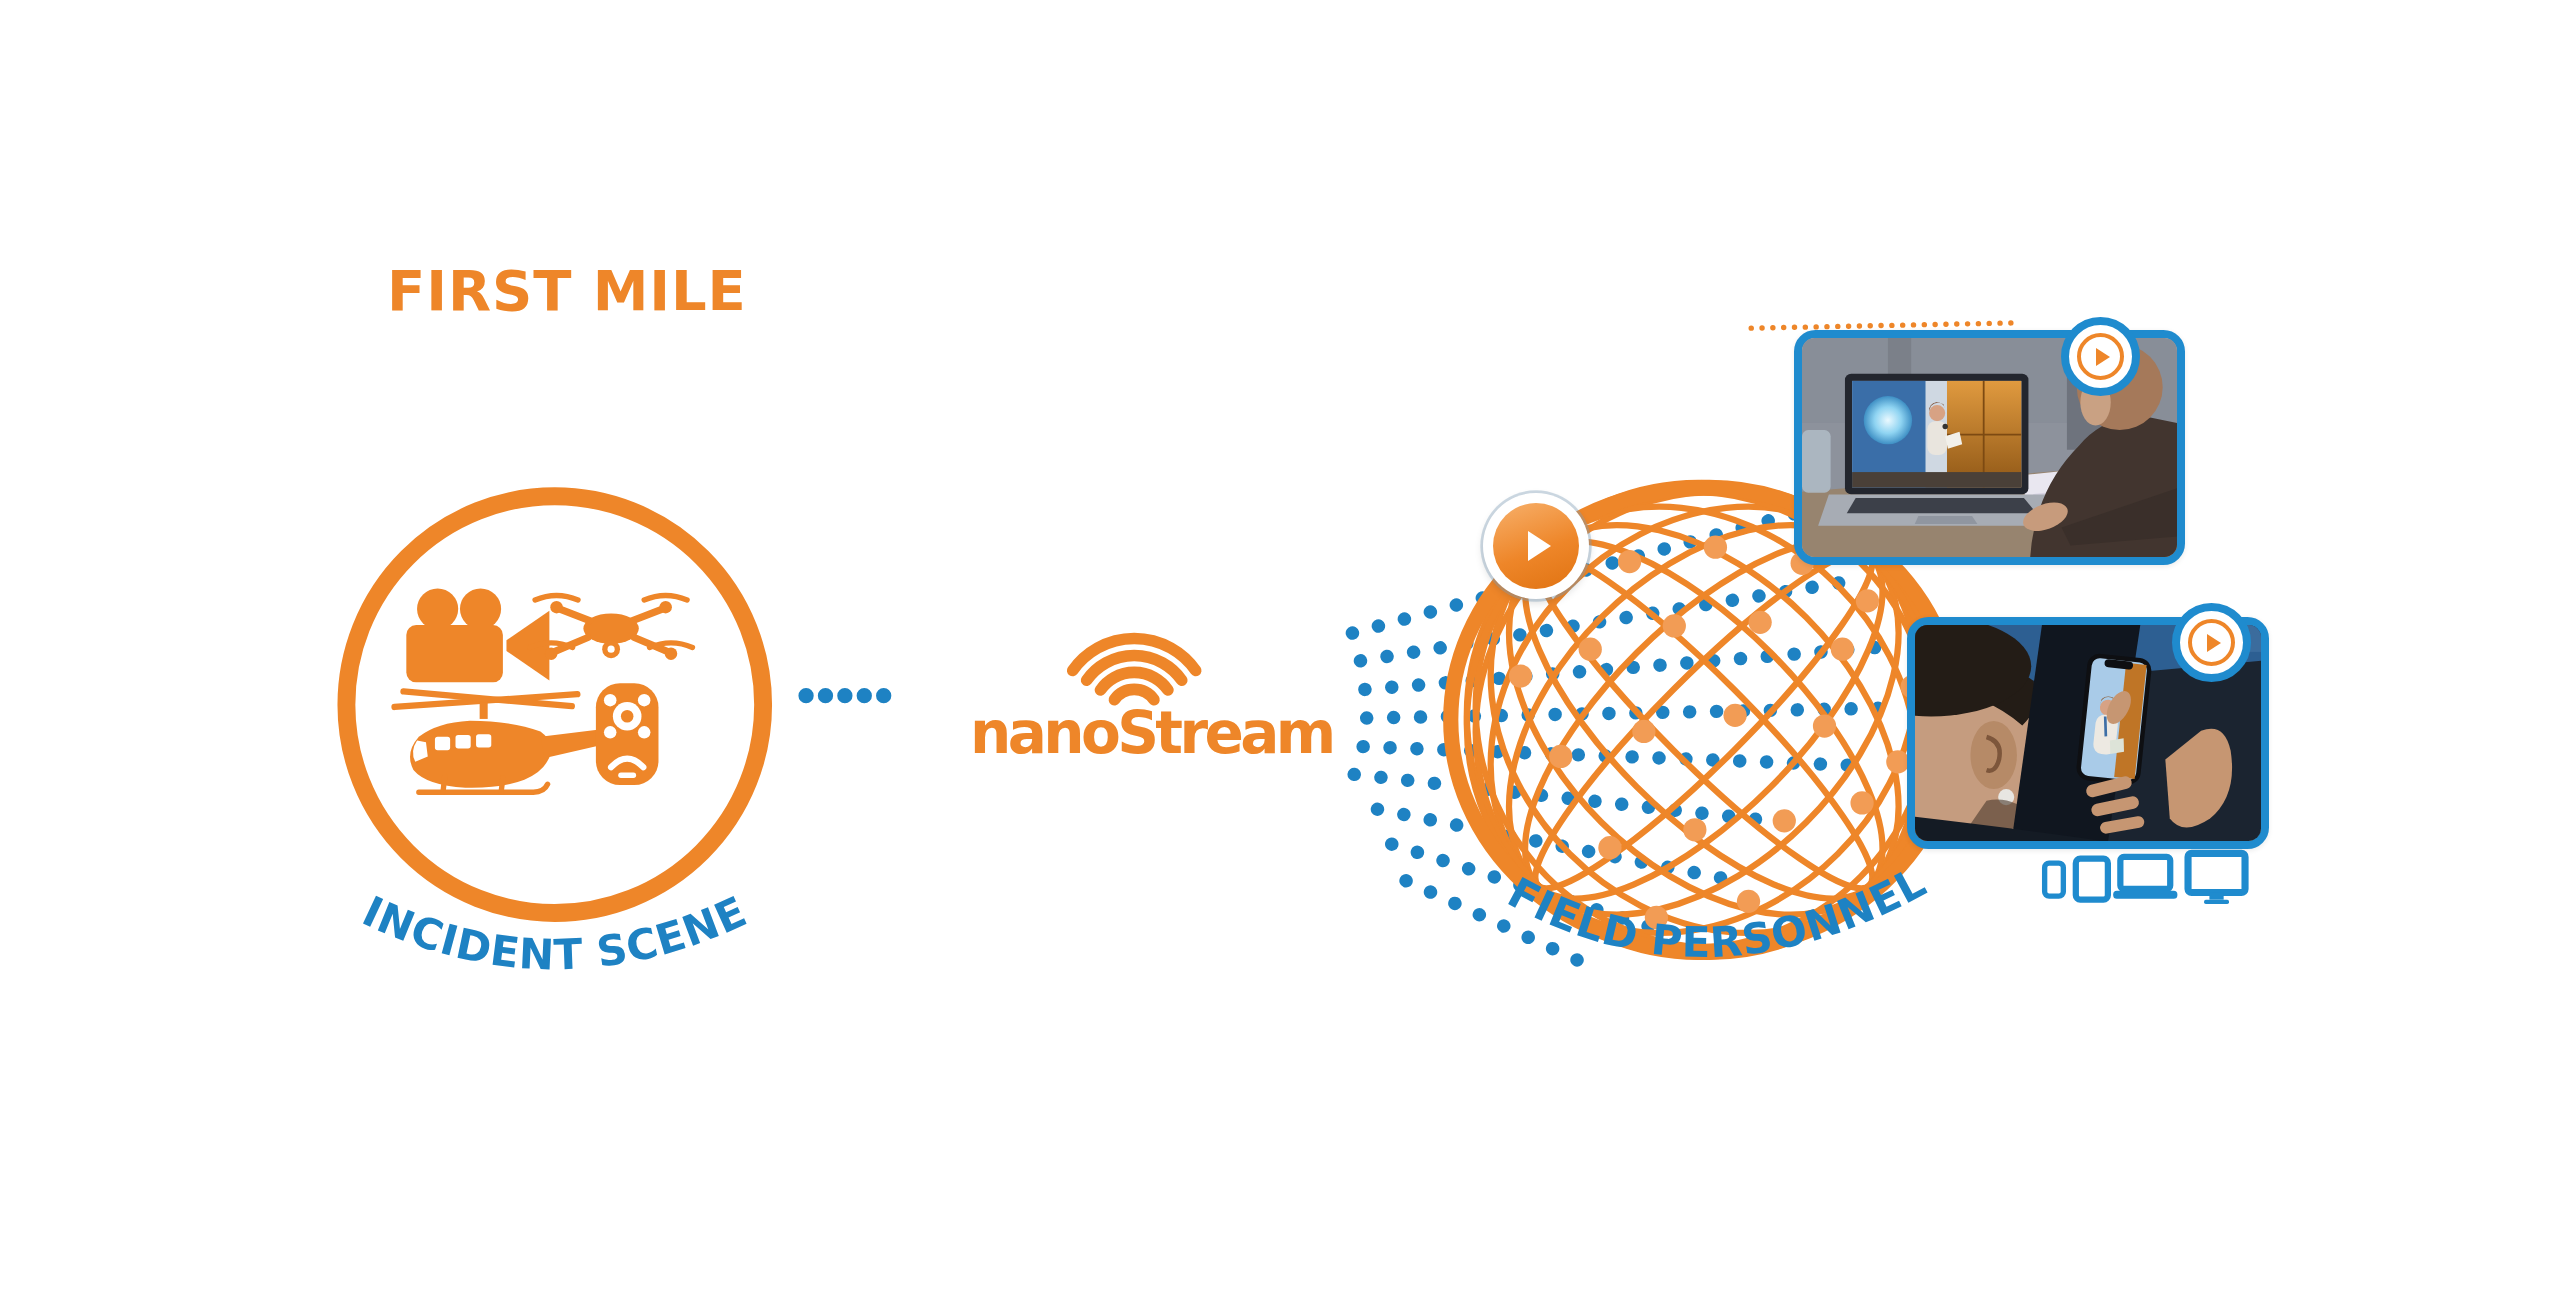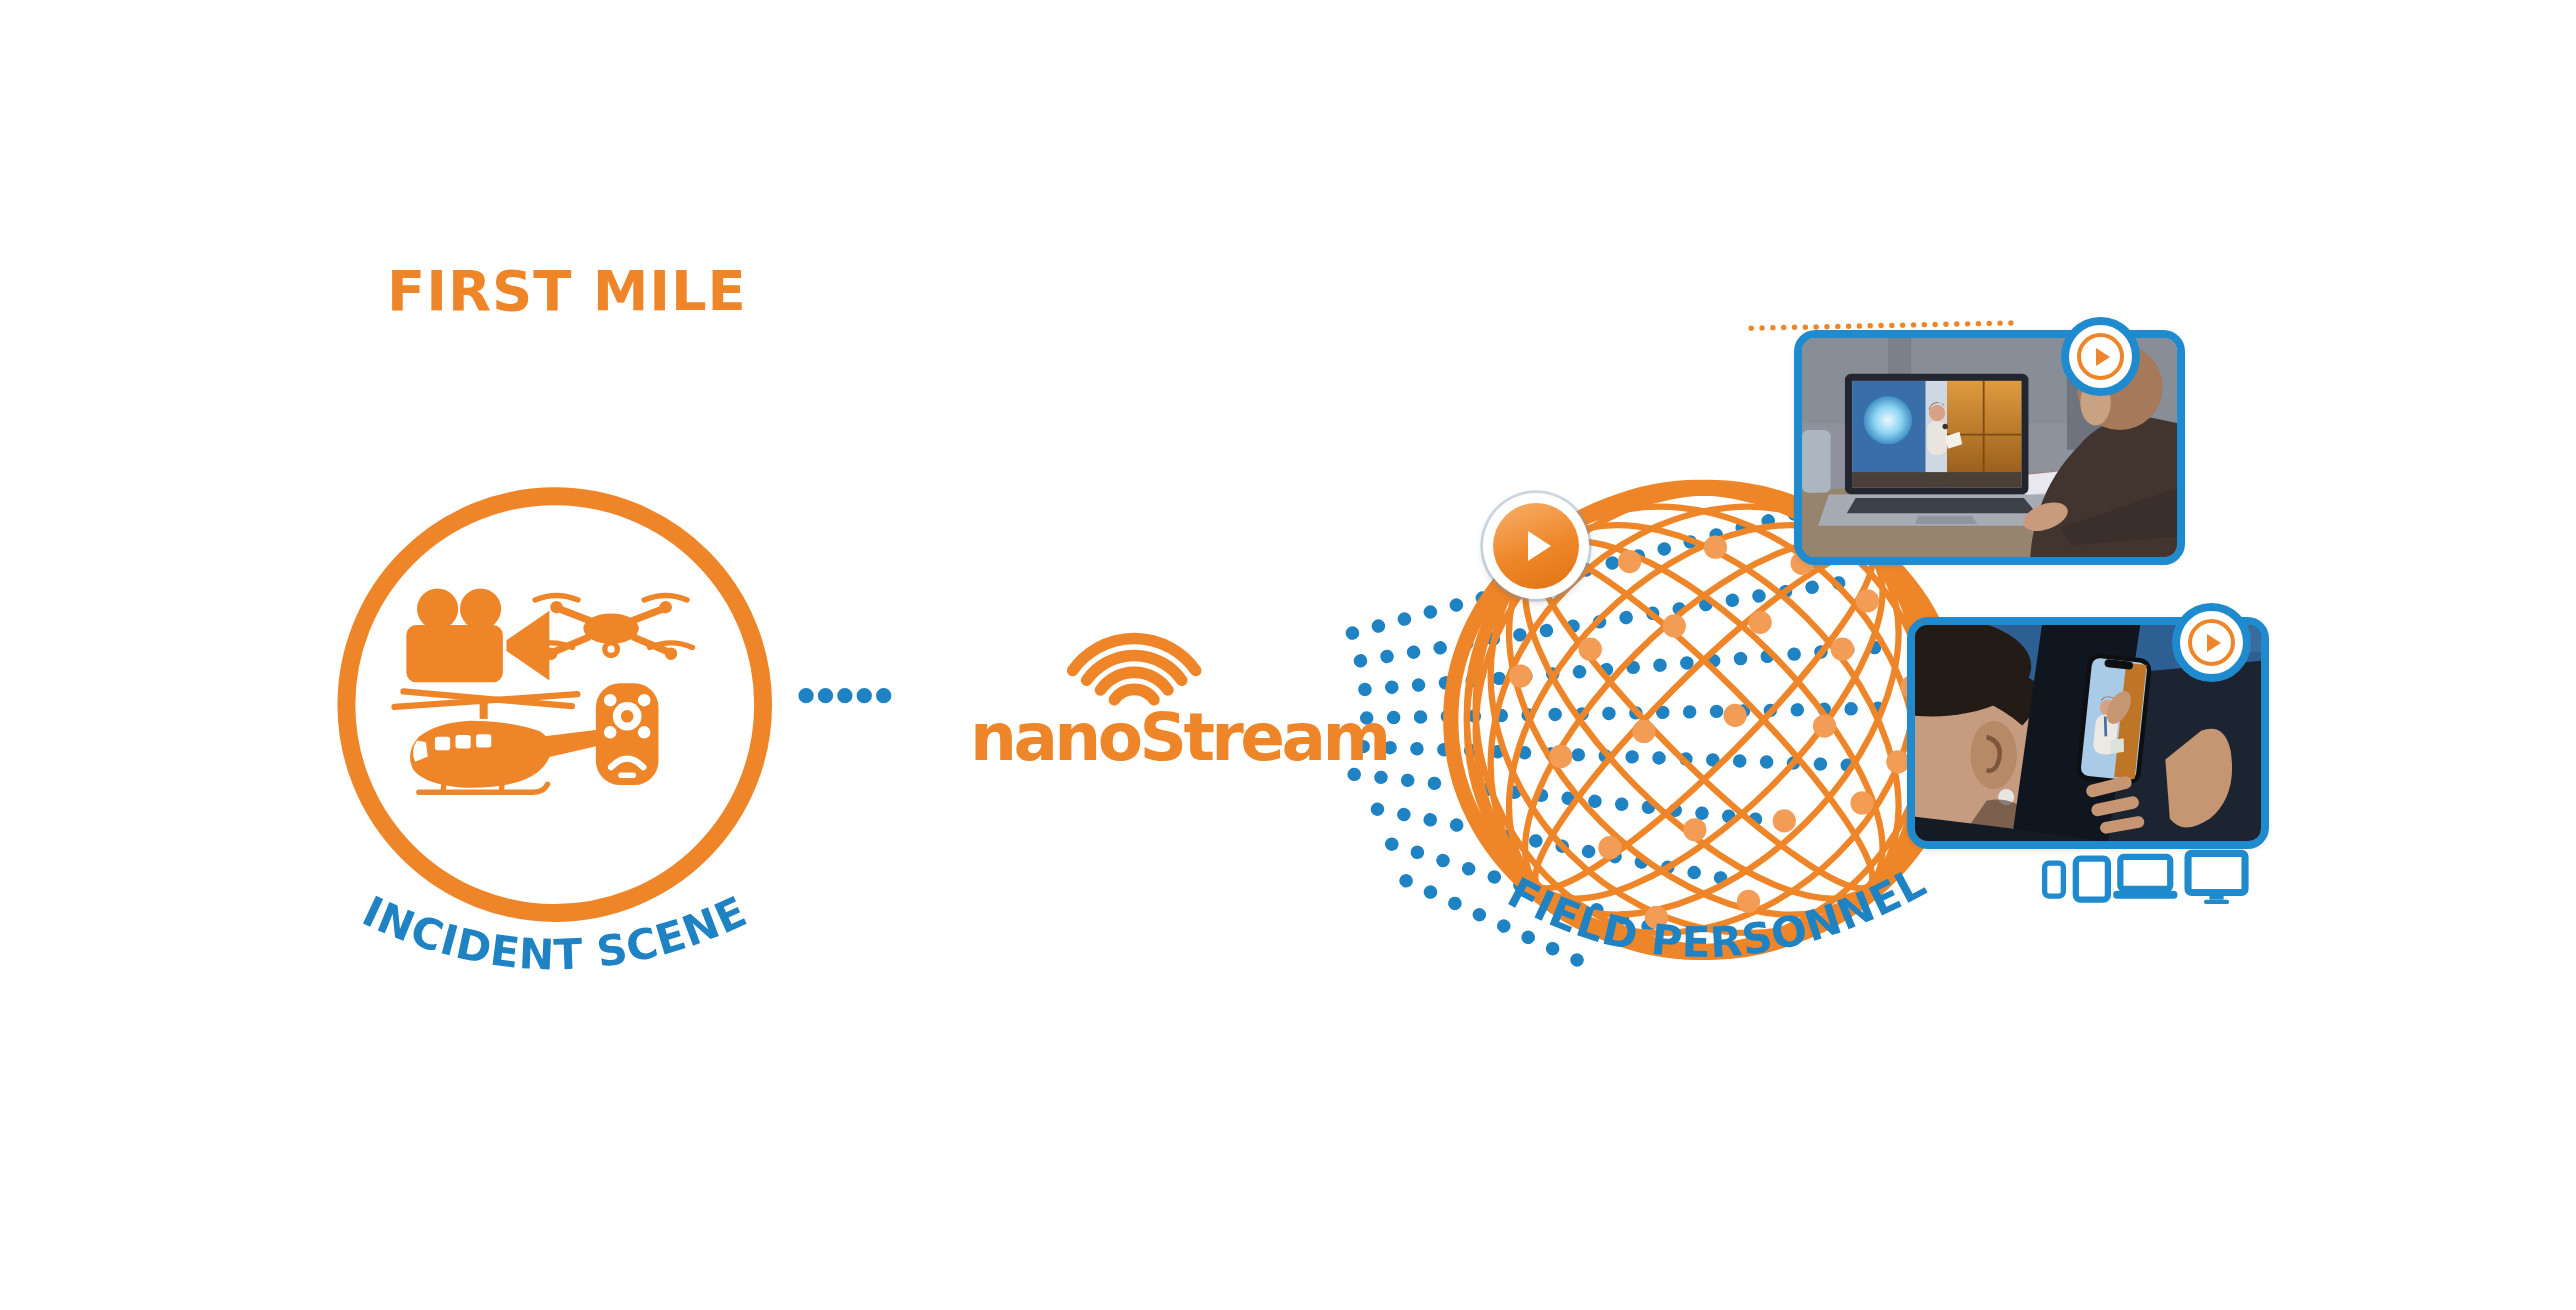--- a/index.html
+++ b/index.html
@@ -8,21 +8,21 @@
     font-family:"DejaVu Sans","Liberation Sans",sans-serif;
   }
   .layer{position:absolute;left:0;top:0;z-index:1;}
   .title{
     position:absolute;z-index:2;color:#EE8629;font-weight:700;font-size:56px;
     letter-spacing:0.9px;white-space:nowrap;
   }
   .title-first{left:387px;top:241px;margin-top:17px;}
   .title-last{left:1574px;top:239px;}
   .logo-word{
-    position:absolute;z-index:2;color:#EE8629;font-weight:700;font-size:66px;
+    position:absolute;z-index:2;color:#EE8629;font-weight:700;font-size:58px;
     letter-spacing:-3.6px;white-space:nowrap;left:970px;top:699px;
   }
   .thumb{
     position:absolute;z-index:5;border:8px solid #1F8BCE;border-radius:21.5px;background:#fff;
     box-shadow:0 1.8px 5.4px rgba(0,0,0,.08);
   }
   .thumb-laptop{left:1794px;top:330px;width:375px;height:219px;}
   .thumb-phone{left:1907px;top:617px;width:346px;height:216px;}
   .thumb-inner{width:100%;height:100%;overflow:hidden;border-radius:12.5px;display:block;}
   .play-badge{

